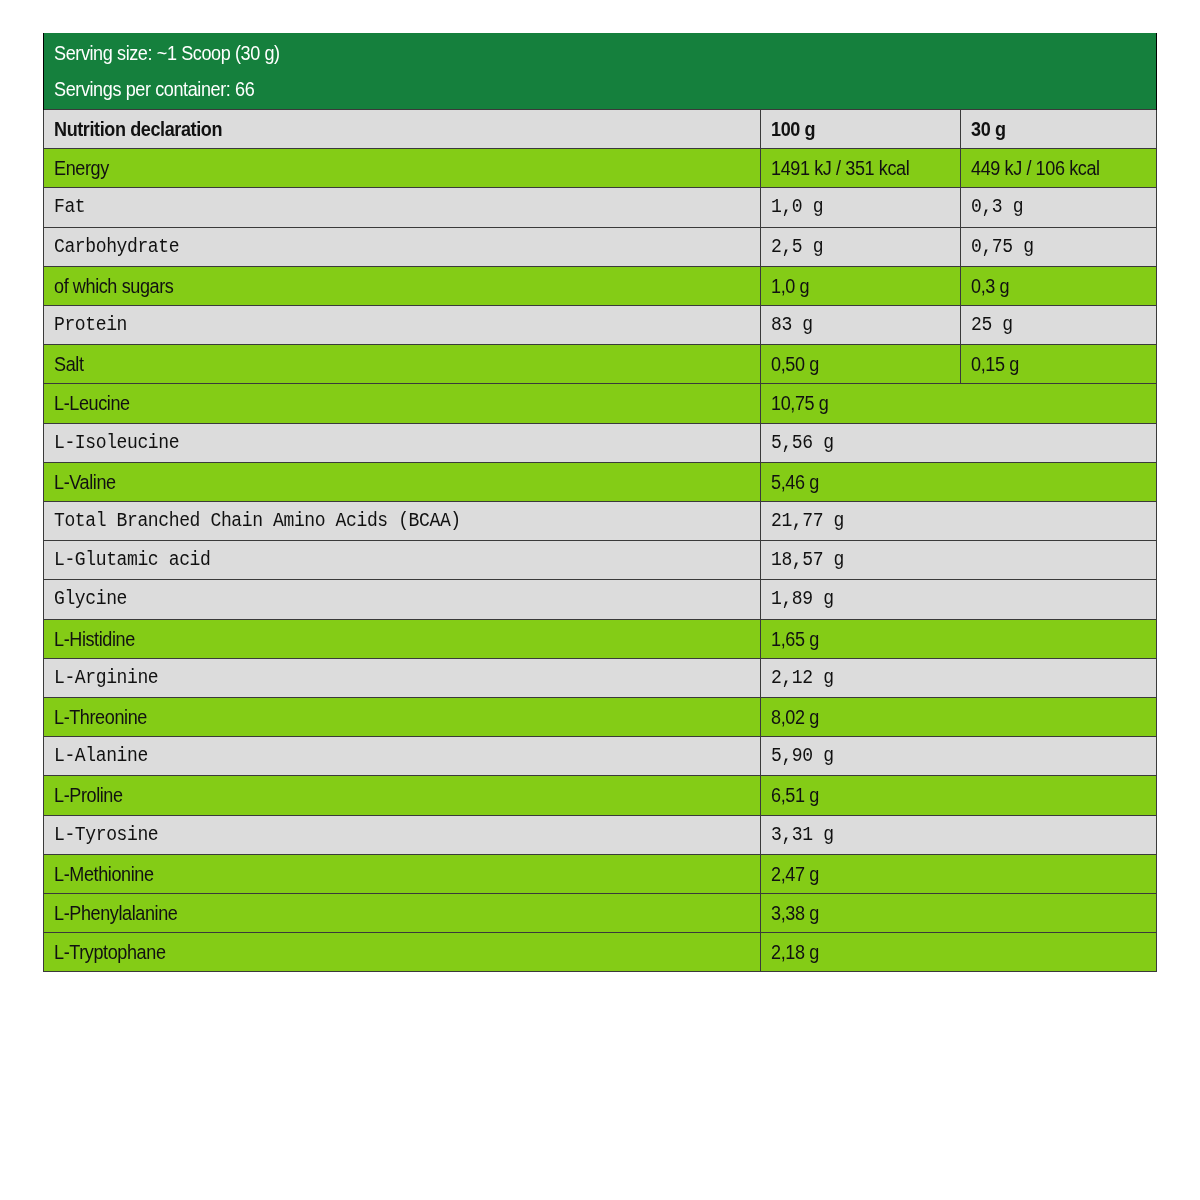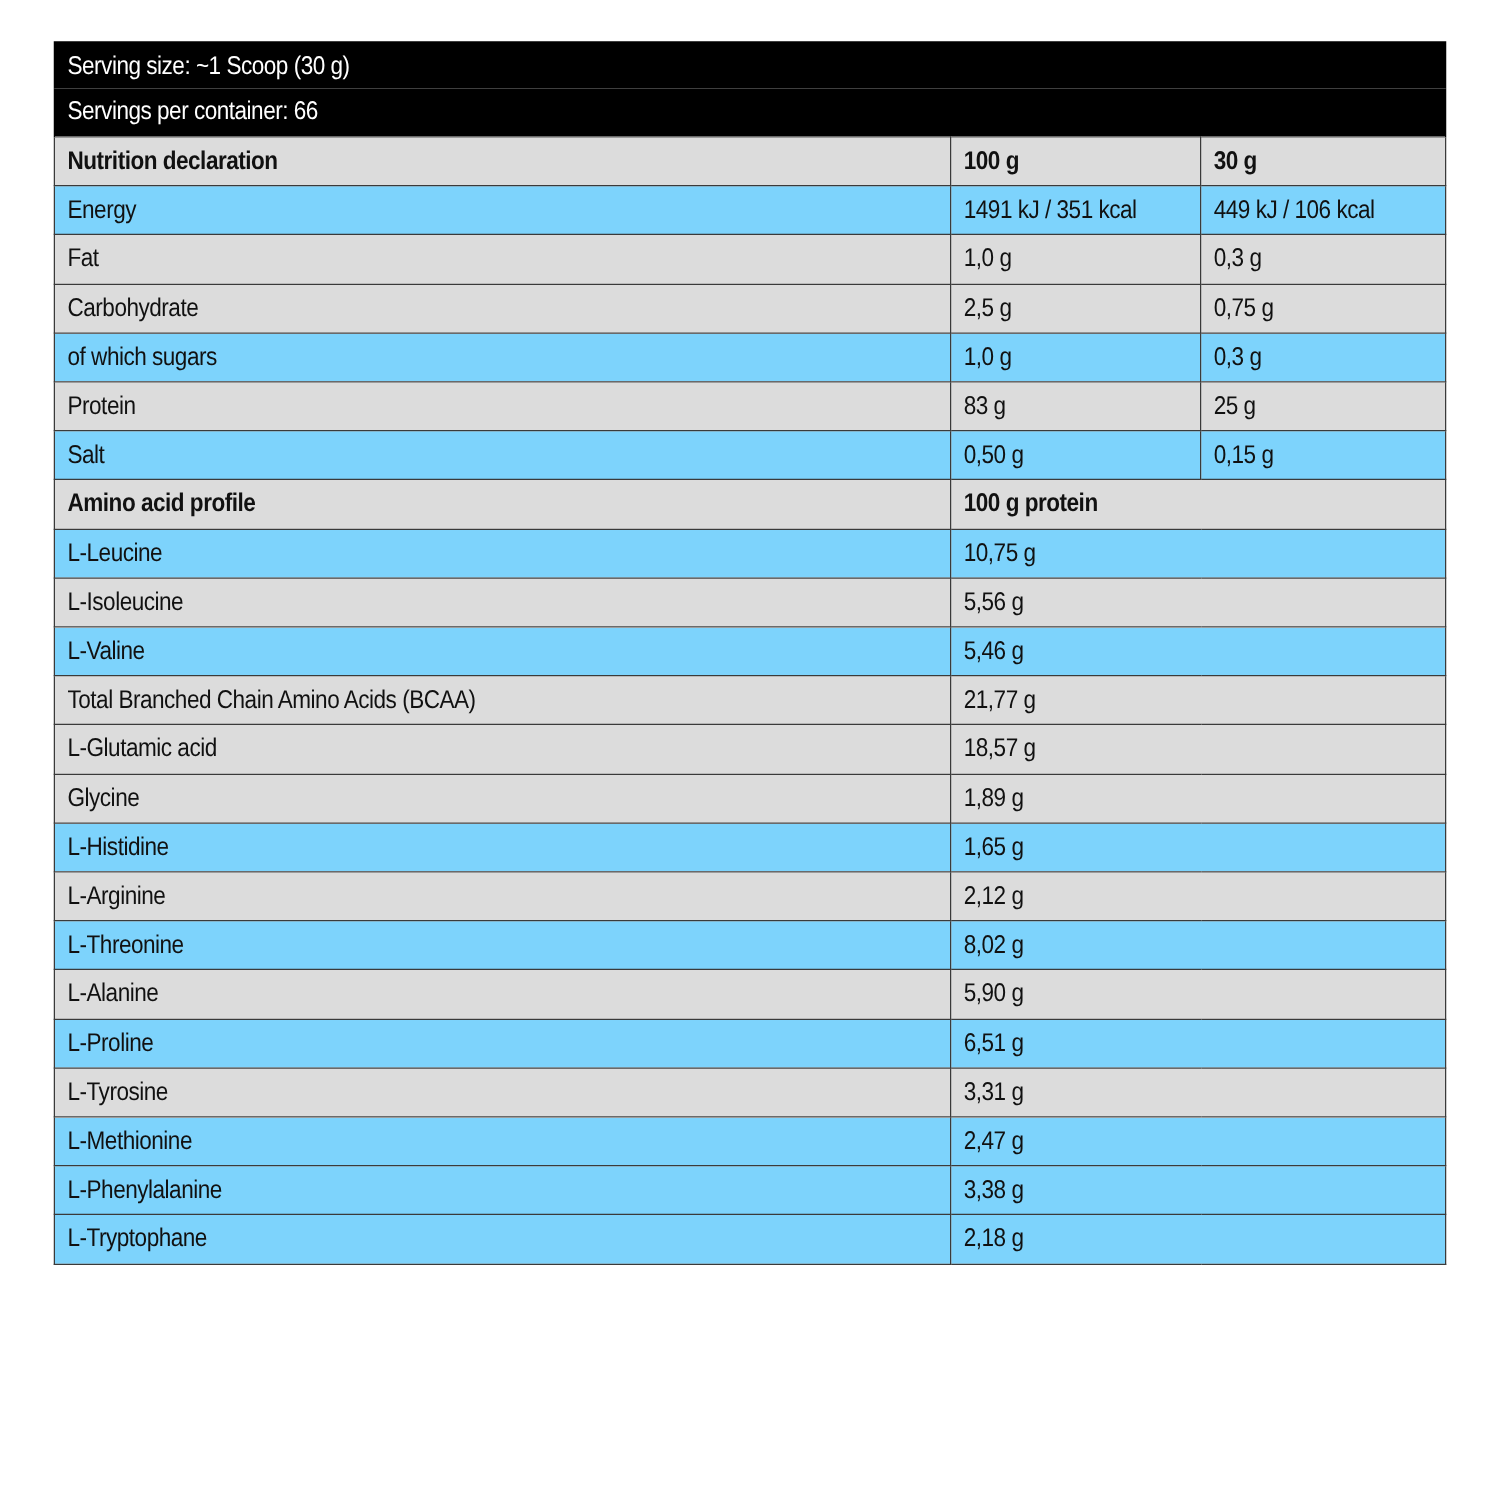--- a/index.html
+++ b/index.html
@@ -43,40 +43,40 @@
   }
   
   td .tx {
     display: inline-block;
     transform: scaleX(0.88);
     transform-origin: left center;
   }
 
   
   tr.serving td {
-    background: #000000;
+    background: #15803d;
     color: #ffffff;
     border: none;
     border-left: 1.6px solid #000000;
     border-right: 1.6px solid #000000;
     height: 36px;
     line-height: 36px;
     font-size: 20.5px;
   }
   tr.serving.first td { padding-top: 2px; }
   tr.serving.last  td { padding-bottom: 2px; margin-top: 24px; }
 
   
   tr.section td {
     background: #dcdcdc;
     font-weight: bold;
   }
   
-  tr.shaded td { background: #dcdcdc; }
-  tr.plain  td { background: #7dd3fc; }
+  tr.shaded td { background: #dcdcdc; font-family: Liberation Mono, monospace; }
+  tr.plain  td { background: #84cc16; }
 
   td.indent { padding-left: 27px; }
   td.val { padding-left: 9px; }
 </style>
 </head>
 <body>
 
 <div id="label-wrap">
   <table class="nutrition">
     <colgroup>
@@ -118,24 +118,20 @@
         </tr>
         <tr class="shaded">
           <td><span class="tx">Protein</span></td>
           <td class="val"><span class="tx">83 g</span></td>
           <td class="val"><span class="tx">25 g</span></td>
         </tr>
         <tr class="plain">
           <td><span class="tx">Salt</span></td>
           <td class="val"><span class="tx">0,50 g</span></td>
           <td class="val"><span class="tx">0,15 g</span></td>
-        </tr>
-        <tr class="section">
-          <td><span class="tx">Amino acid profile</span></td>
-          <td class="val" colspan="2"><span class="tx">100 g protein</span></td>
         </tr>
         <tr class="plain">
           <td><span class="tx">L-Leucine</span></td>
           <td class="val" colspan="2"><span class="tx">10,75 g</span></td>
         </tr>
         <tr class="shaded">
           <td><span class="tx">L-Isoleucine</span></td>
           <td class="val" colspan="2"><span class="tx">5,56 g</span></td>
         </tr>
         <tr class="plain">

